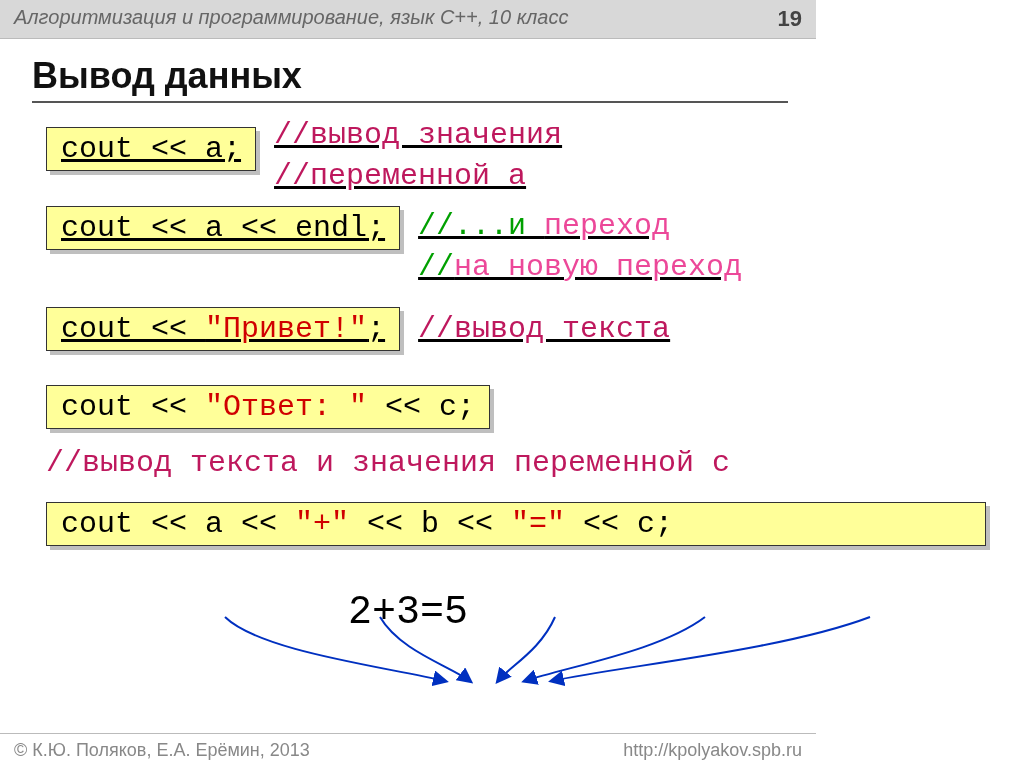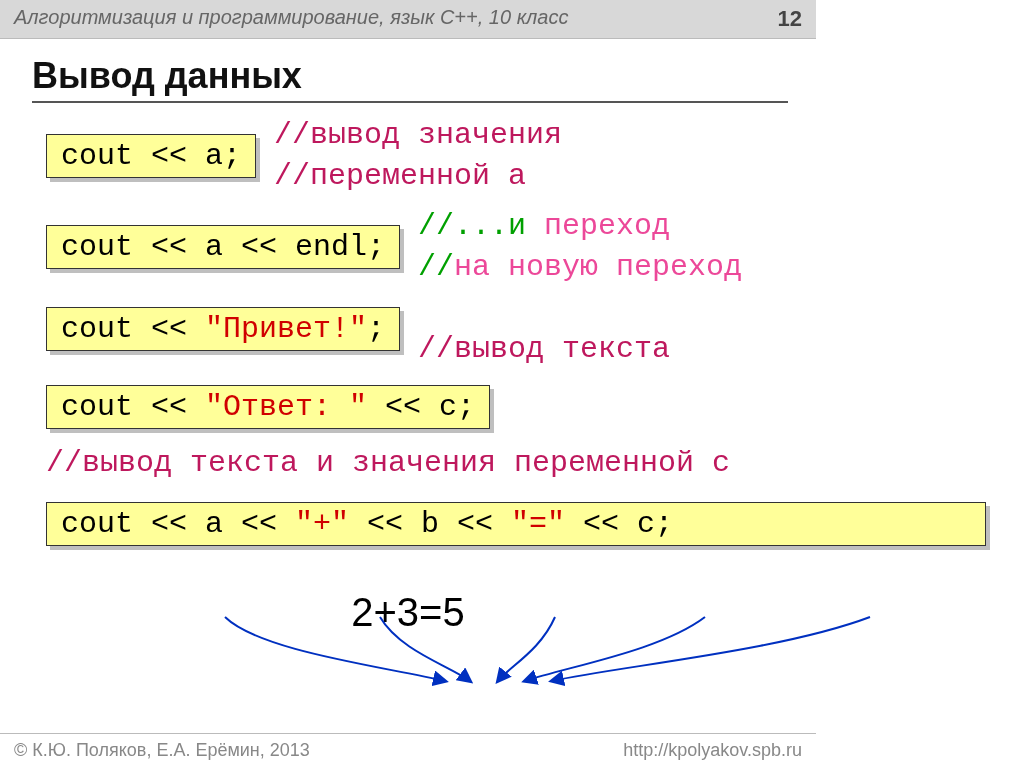--- a/index.html
+++ b/index.html
@@ -20,42 +20,42 @@
     position: absolute; bottom: 0; left: 0; right: 0;
     border-top: 1px solid #bbb; color: #888; 
     font-size: 18px; padding: 6px 14px; display: flex; justify-content: space-between;
   }
   .codebox {
     display: inline-block; background: #ffff99; border: 1px solid #333;
     box-shadow: 4px 4px 0 #bfbfbf; padding: 4px 14px;
     font-family: "Courier New", Courier, monospace; font-size: 30px;
     white-space: pre; margin: 10px 0 18px 18px; vertical-align: top;
   }
-  .row { display: flex; align-items: flex-end; }
+  .row { display: flex; align-items: flex-start; text-decoration: underline; }
   .cmt {
     font-family: "Courier New", Courier, monospace; font-size: 30px;
     display: inline-block; margin-left: 18px; line-height: 1.35;
   }
   .cmt.green { color: #be185d; }
   .cmt .green { color: #00a000; }
   .cmt .red { color: #ec4899; }
   .str { color: #d00000; }
   .result {
-    font-family: Liberation Sans, sans-serif; font-size: 40px;
+    font-family: Liberation Mono, monospace; font-size: 40px;
     text-align: center; margin-top: 44px;
   }
   svg.arrows { position: absolute; left: 0; bottom: 36px; width: 1024px; height: 120px; pointer-events: none; }
 </style>
 </head>
 <body>
 
 <div class="page">
   <div class="header">
     <span>Алгоритмизация и программирование, язык  C++, 10 класс</span>
-    <span class="pagenum">12</span>
+    <span class="pagenum">19</span>
   </div>
 
   <div class="content">
     <h1 class="title">Вывод данных</h1>
     <hr class="title-rule">
 
     <div class="row">
       <div class="codebox">cout &lt;&lt; a;</div>
       <div class="cmt green" style="margin-top:-2px;">
         <span>//вывод значения</span><br>

